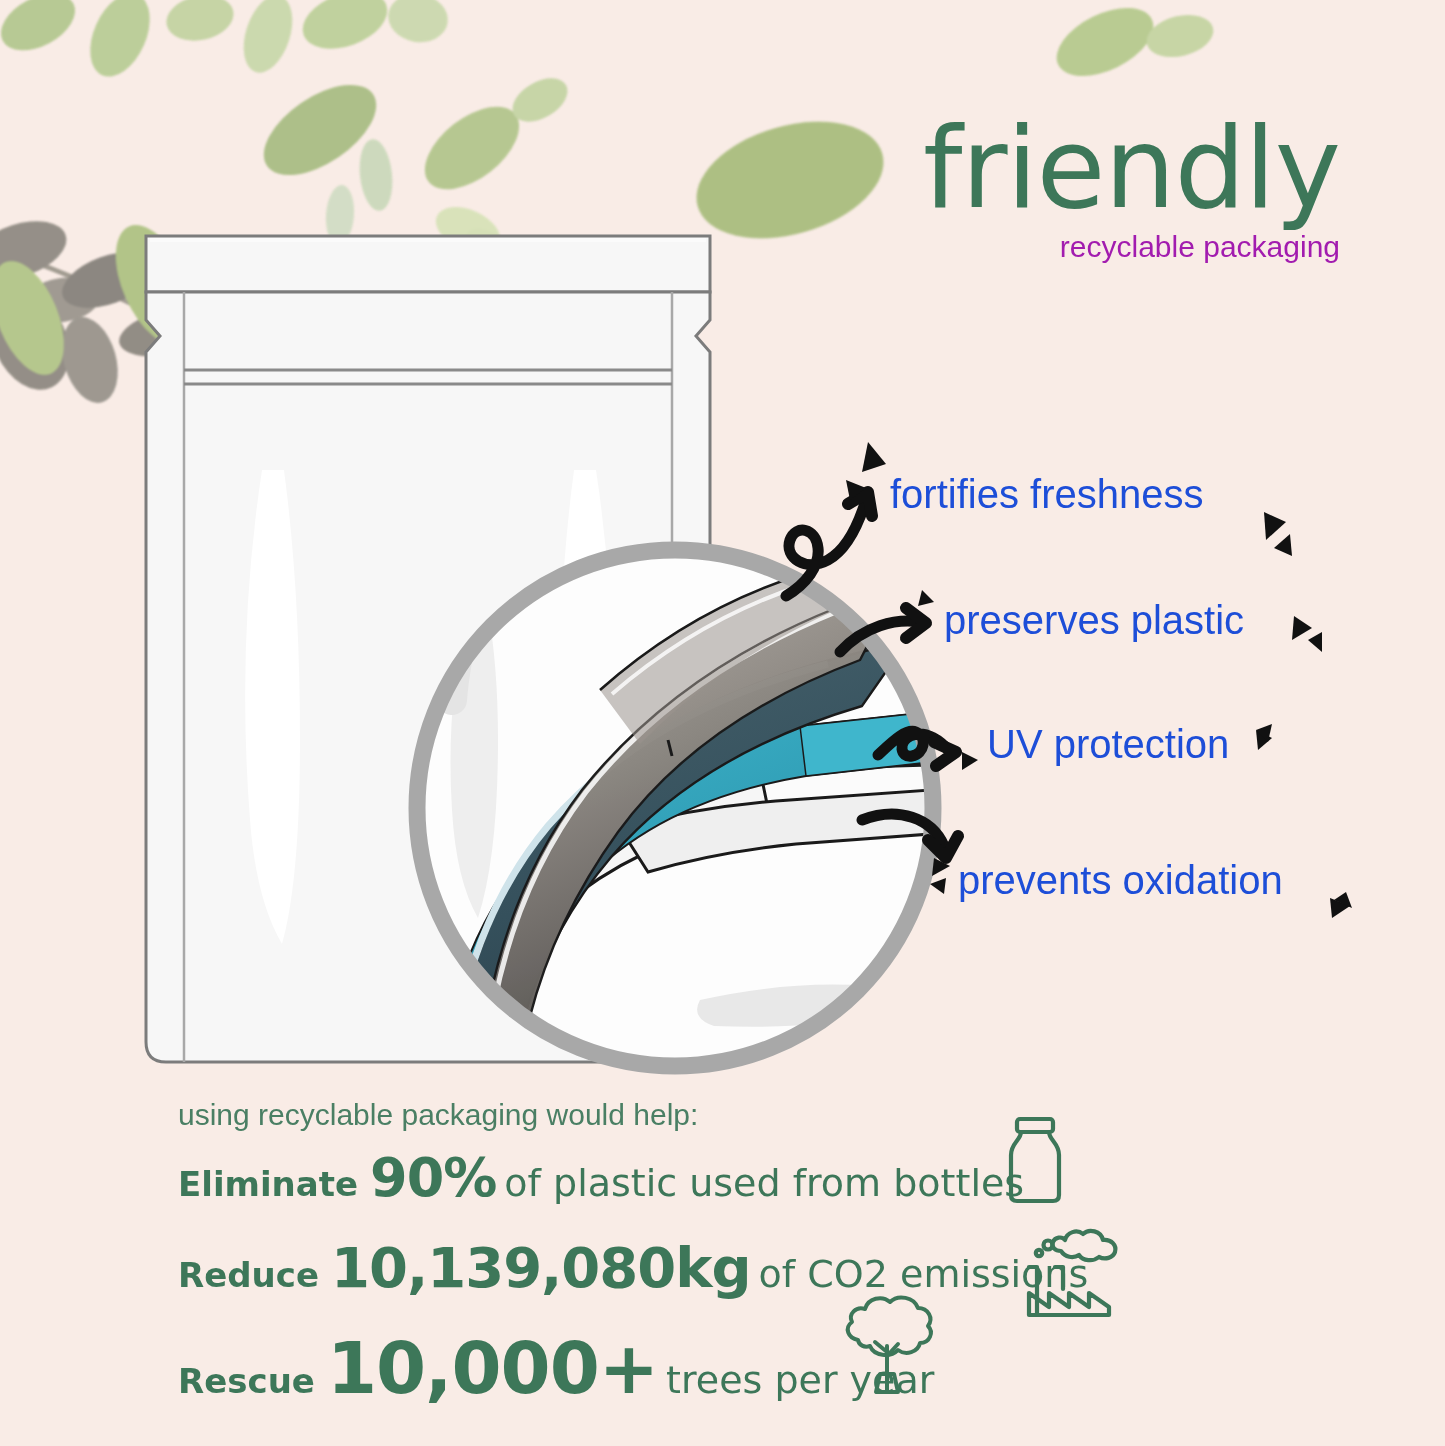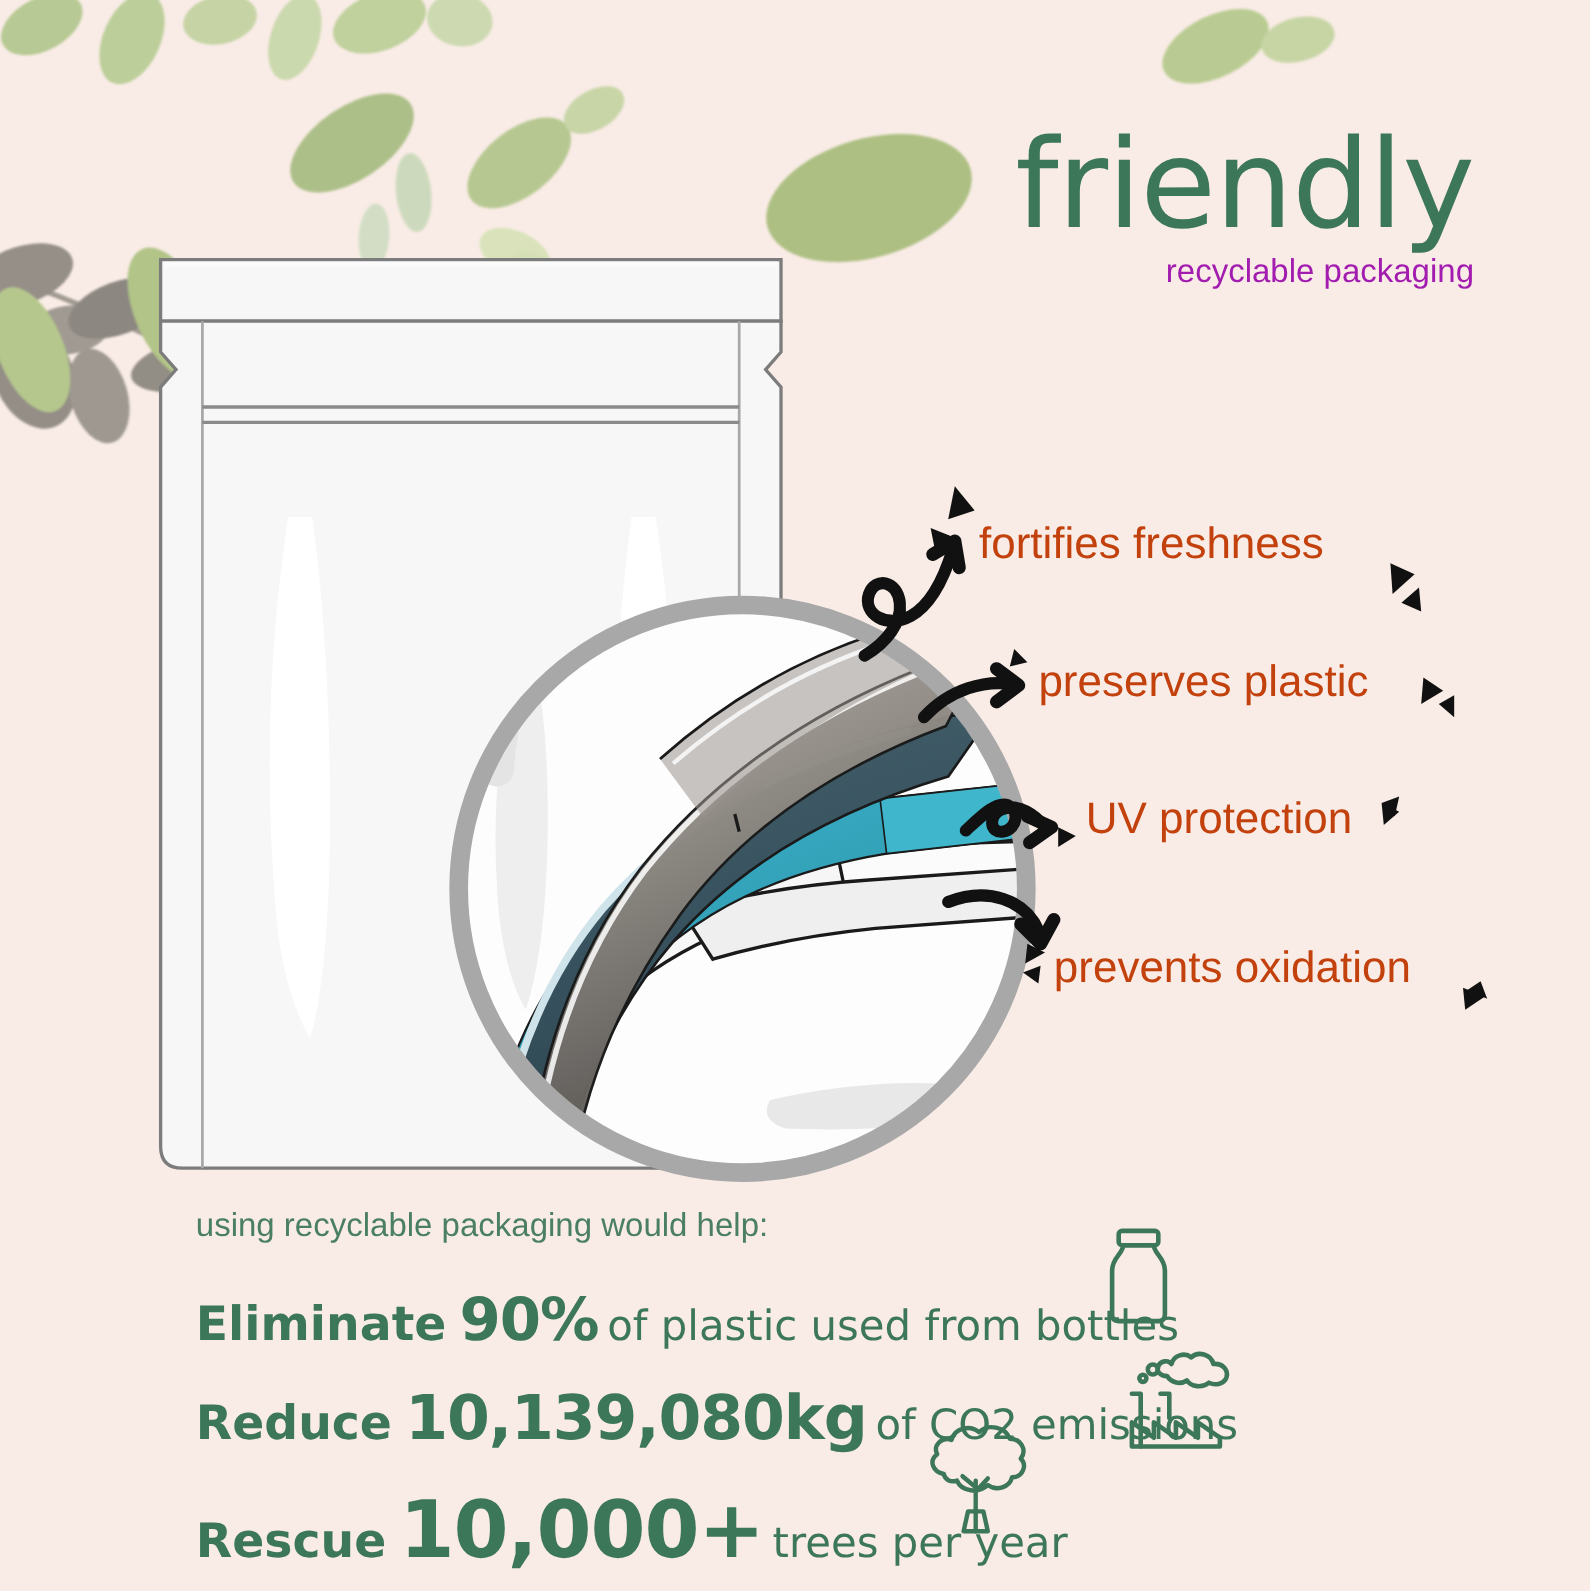--- a/index.html
+++ b/index.html
@@ -50,45 +50,45 @@
     color:#a21caf;
     margin-top:6px;
     font-family:"Liberation Sans", sans-serif;
     letter-spacing:0px;
   }
 
   
   .feature {
     position:absolute;
     font-size:40px;
-    color:#c2410c;
+    color:#1d4ed8;
     white-space:nowrap;
     font-family:"Liberation Sans", sans-serif;
   }
   #feat0 { left:890px; top:472px; }
   #feat1 { left:944px; top:598px; }
   #feat2 { left:972px; top:722px;margin-left:15px; }
   #feat3 { left:958px; top:858px; }
 
   
   .stats { position:absolute; left:178px; top:1098px; width:1100px; }
   .stats-intro {
     font-size:30px;
     color:#4a7f64;
-    margin-bottom:36px;
+    margin-bottom:14px;
     font-family:"Liberation Sans", sans-serif;
   }
   .stat-row {
     display:flex;
     align-items:baseline;
     color:#3d7759;
     margin-bottom:26px;
     font-family:"DejaVu Sans", sans-serif;
   }
-  .stat-verb { font-size:43px; font-weight:bold; }
+  .stat-verb { font-size:34px; font-weight:bold; }
   .stat-num  { font-size:54px; font-weight:bold; margin:0 8px 0 12px; letter-spacing:-1px; }
   .stat-tail { font-size:38px; font-weight:normal; }
   #row0 .stat-num { font-size:54px; }
   #row1 .stat-num { font-size:56px; }
   #row2 .stat-num { font-size:72px; }
 
   .stat-icon { position:absolute; }
   #icon-bottle  { left:995px; top:1113px; }
   #icon-factory { left:1015px; top:1215px; }
   #icon-tree    { left:828px; top:1288px; }

